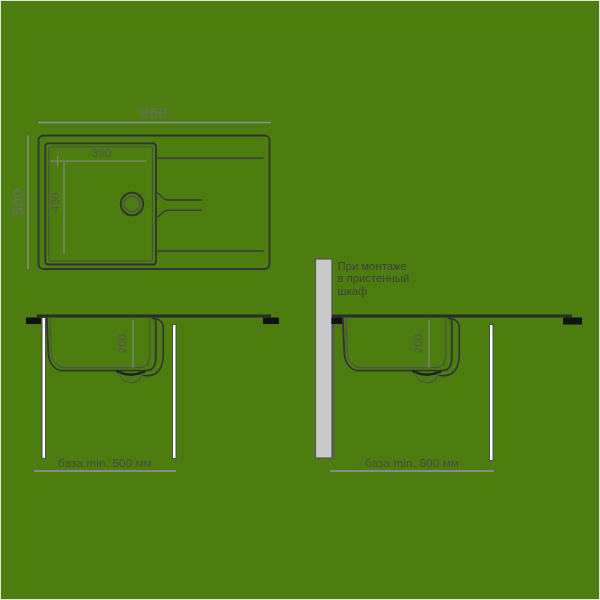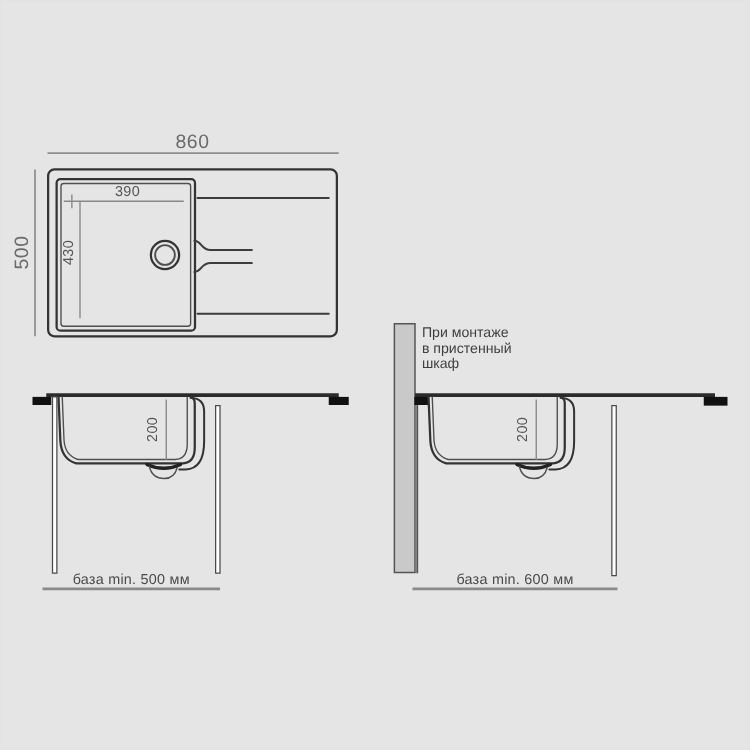--- a/index.html
+++ b/index.html
@@ -11,21 +11,21 @@
     --txt-big:#6b6b6b;
     --counter:#2b2b2b;
     --clamp:#111111;
     --wall:#c9c9c9;
     --wall-edge:#555555;
     --leg:#4a4a4a;
   }
   html,body{margin:0;padding:0;background:#ffffff;}
   .frame{
     position:relative;width:598px;height:598px;
-    border:1px solid #e3e3e3;background:#e5e5e5;overflow:hidden;
+    border:1px solid #e3e3e3;background:#4d7c0f;overflow:hidden;
   }
   svg{display:block;}
   text{
     font-family:"Liberation Sans", sans-serif;
     fill:var(--txt);
   }
   .t-big{font-size:15.5px;fill:var(--txt-big);letter-spacing:.5px;}
   .t-mid{font-size:11.5px;fill:var(--txt);letter-spacing:.3px;}
   .t-base{font-size:11.5px;fill:#4a4a4a;letter-spacing:.2px;}
   .t-note{font-size:11.3px;fill:#3f3f3f;}

